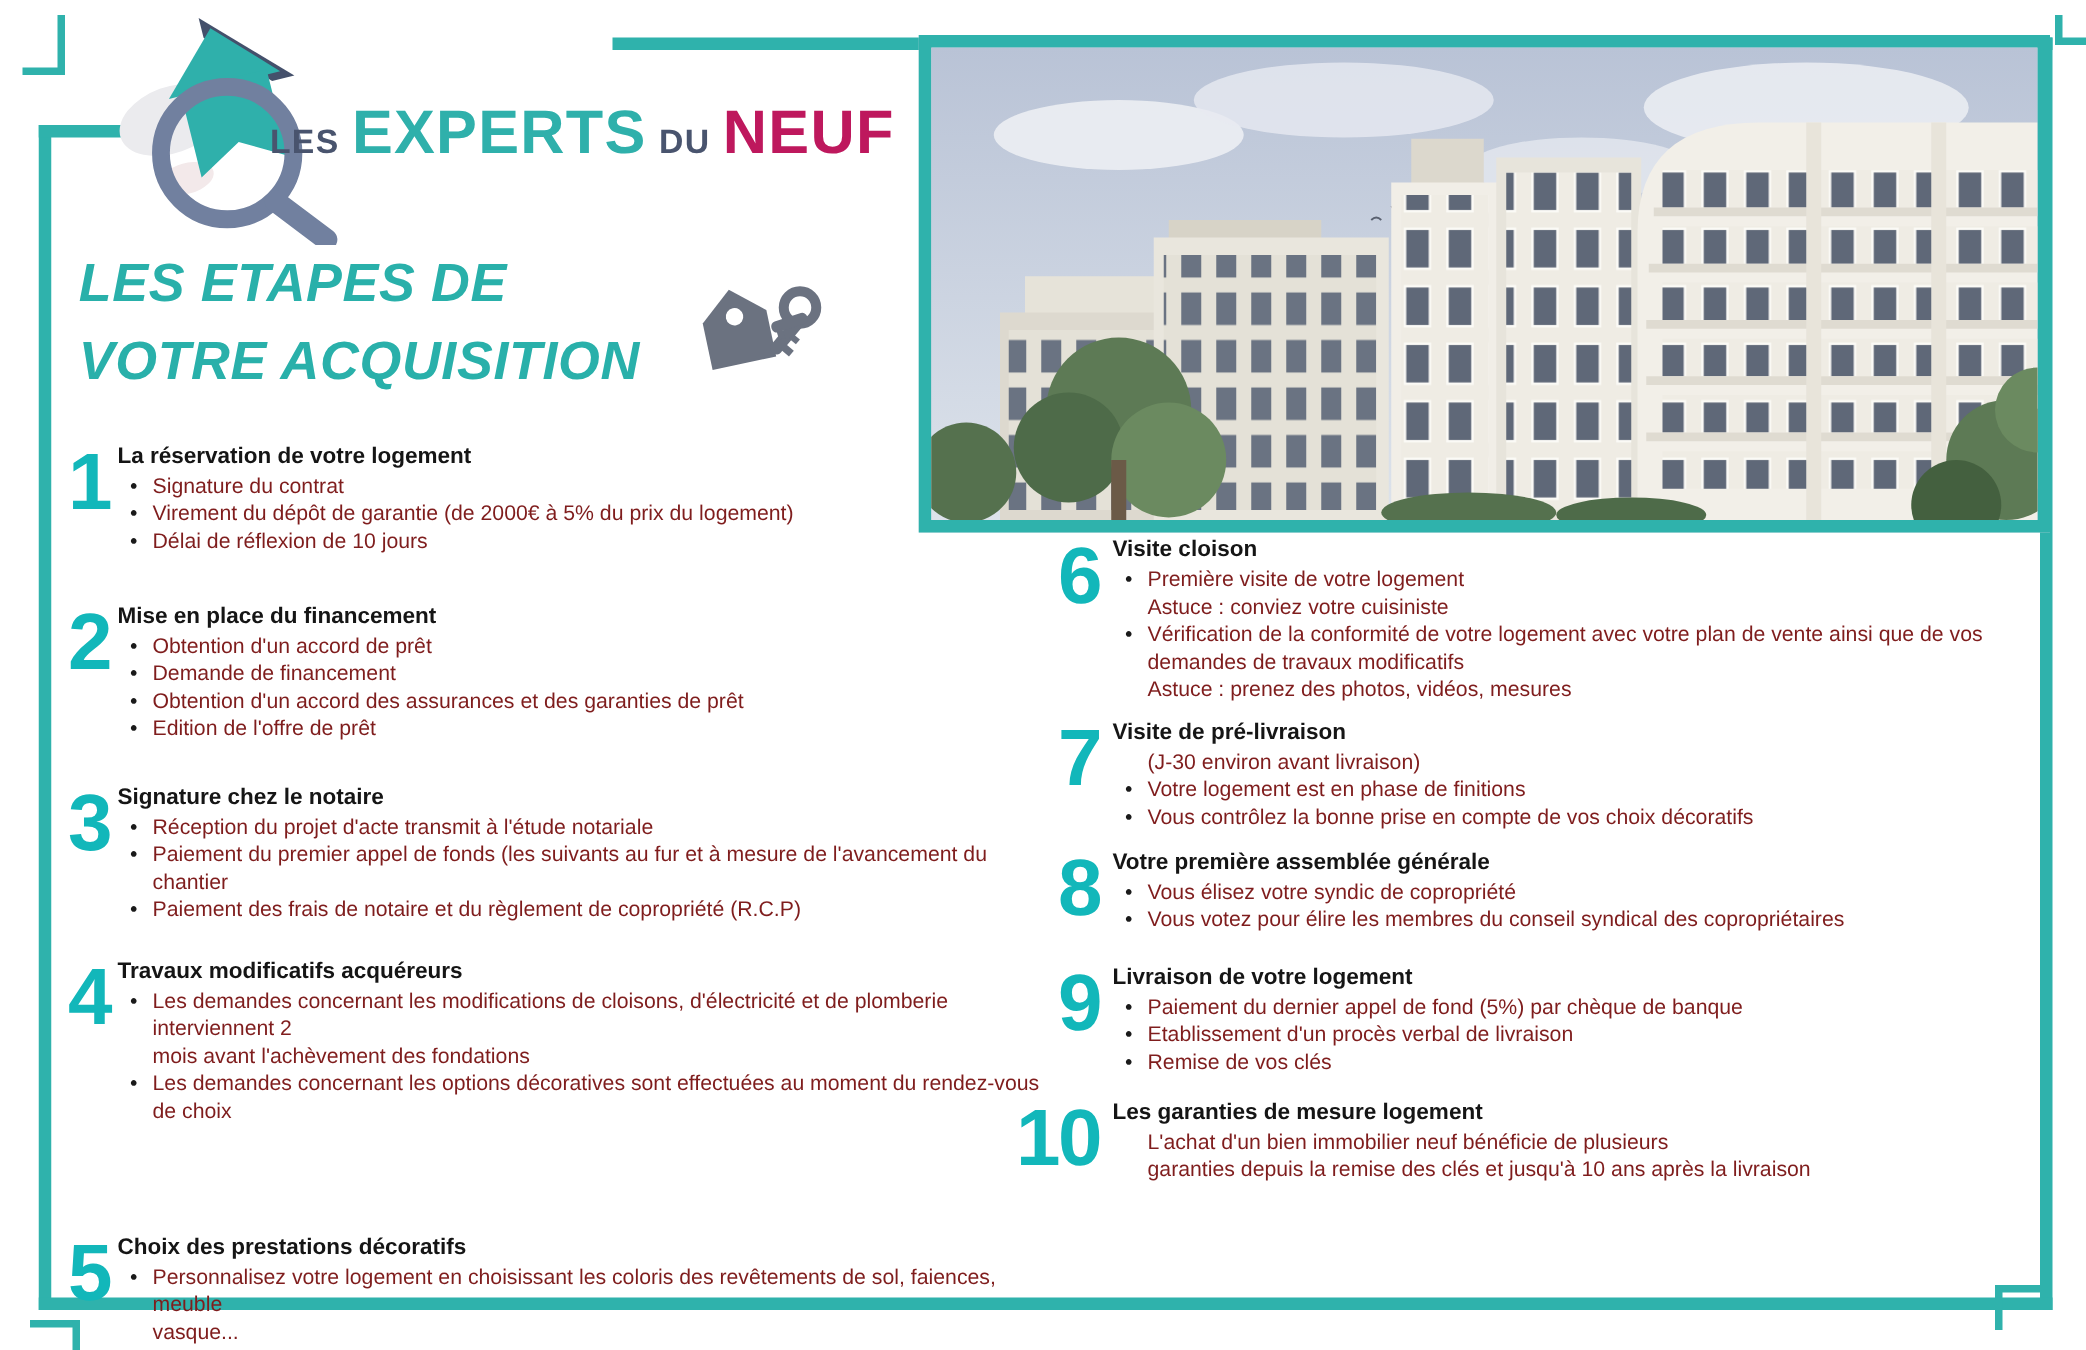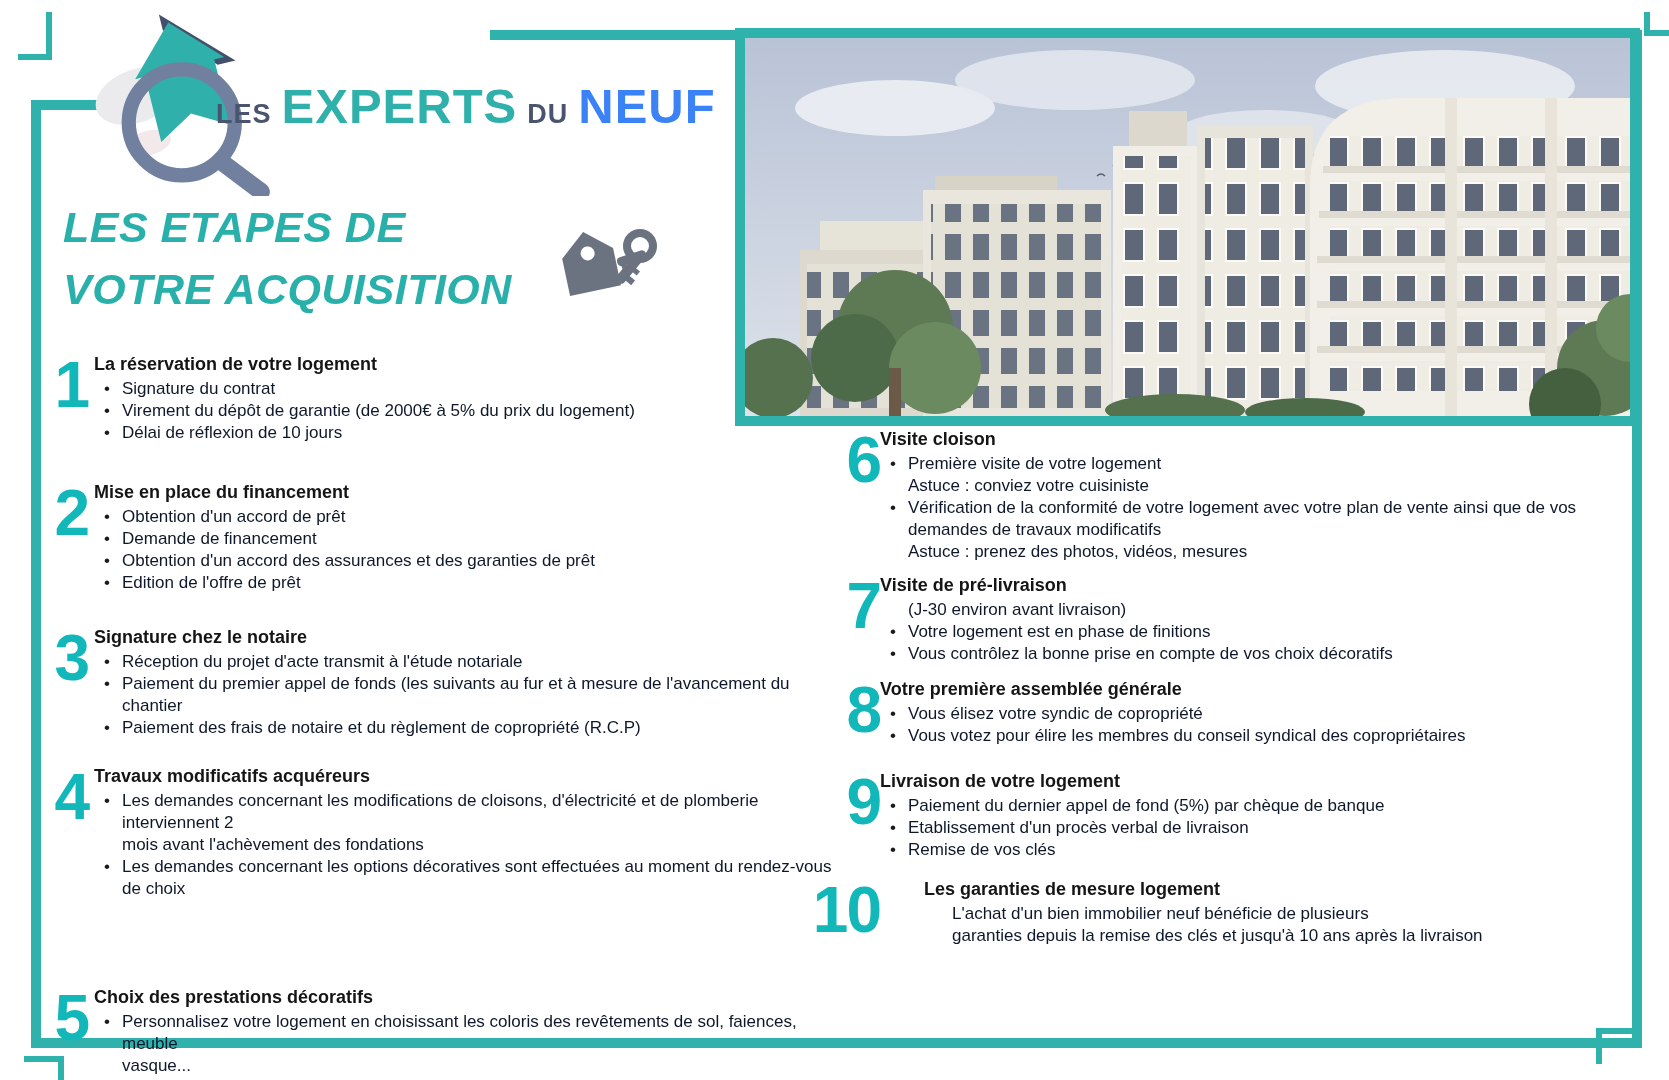--- a/index.html
+++ b/index.html
@@ -19,55 +19,55 @@
   .mark-tl{left:18px;top:12px;width:28px;height:42px;border-right:6px solid #2fb2ac;border-bottom:6px solid #2fb2ac;}
   .mark-tr{left:1644px;top:12px;width:24px;height:18px;border-left:6px solid #2fb2ac;border-bottom:6px solid #2fb2ac;}
   .mark-bl{left:24px;top:1056px;width:34px;height:20px;border-top:6px solid #2fb2ac;border-right:6px solid #2fb2ac;}
   .mark-br{left:1596px;top:1028px;width:30px;height:30px;border-top:6px solid #2fb2ac;border-left:6px solid #2fb2ac;}
   
   .logo-art{position:absolute;left:88px;top:2px;width:214px;height:194px;}
   .logo-text{position:absolute;left:216px;top:78px;display:flex;align-items:baseline;gap:10px;white-space:nowrap;}
   .logo-small{font-size:27px;font-weight:700;color:#49546e;letter-spacing:1px;text-align:right;}
   .logo-big{font-size:49px;font-weight:700;letter-spacing:1px;}
   .logo-experts{color:#2fb0ab;}
-  .logo-neuf{color:#3b82f6;}
+  .logo-neuf{color:#be185d;}
   
   .main-title{position:absolute;left:63px;top:196px;line-height:62px;
     font-size:43px;font-weight:800;color:#29b0aa;letter-spacing:.5px;font-style:italic;}
   .keys-icon{position:absolute;left:556px;top:220px;width:120px;height:84px;}
   
   .photo{position:absolute;left:735px;top:28px;width:905px;height:398px;
     border:10px solid #2fb2ac;box-sizing:border-box;background:#cdd5e2;}
   .photo svg{display:block;width:100%;height:100%;}
   
   .col{position:absolute;}
   .col-left{left:40px;top:352px;width:812px;}
   .col-right{left:798px;top:427px;width:852px;}
   .step{display:flex;align-items:flex-start;}
   .step-num{flex:0 0 auto;text-align:right;font-weight:800;color:#12b7ba;
     font-size:64px;line-height:58px;letter-spacing:-2px;margin-top:4px;}
   .col-left .step-num{width:48px;}
   .col-right .step-num{width:82px;}
   .col-left .step-body{margin-left:6px;}
-  .col-right .step-body{}
+  .col-right .step-body{margin-left:10px;}
   .step-title{font-size:18px;font-weight:700;color:#151515;line-height:24px;margin-bottom:2px;}
   ul.step-items{list-style:none;margin:0;padding:0;}
   ul.step-items li{position:relative;padding-left:28px;font-size:17px;line-height:22px;
-    color:#0f172a;white-space:pre-line;}
+    color:#7f1d1d;white-space:pre-line;}
   ul.step-items li.bullet::before{content:"•";position:absolute;left:10px;top:0;
     color:#1a1a1a;font-size:17px;}
   
   .col-left  .step:nth-child(2){margin-top:36px;}
   .col-left  .step:nth-child(3){margin-top:31px;}
   .col-left  .step:nth-child(4){margin-top:25px;}
   .col-left  .step:nth-child(5){margin-top:85px;}
   .col-right .step:nth-child(2){margin-top:10px;}
   .col-right .step:nth-child(3){margin-top:12px;}
   .col-right .step:nth-child(4){margin-top:22px;}
-  .col-right .step:nth-child(5){margin-top:16px;gap:44px;}
+  .col-right .step:nth-child(5){margin-top:16px;}
 </style>
 </head>
 <body>
 
 <div class="frame fr-left"></div>
 <div class="frame fr-topstub"></div>
 <div class="frame fr-top"></div>
 <div class="frame fr-right"></div>
 <div class="frame fr-bottom"></div>
 <div class="mark mark-tl"></div>

